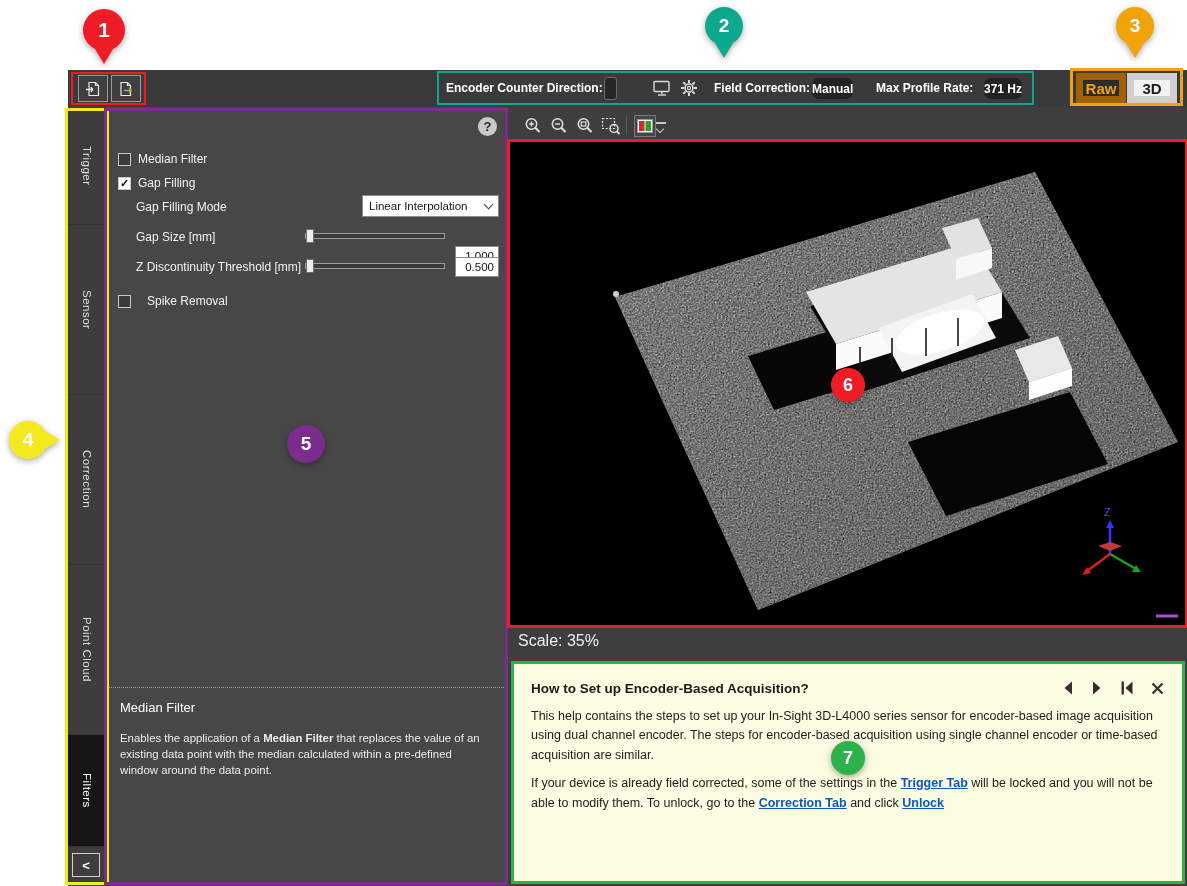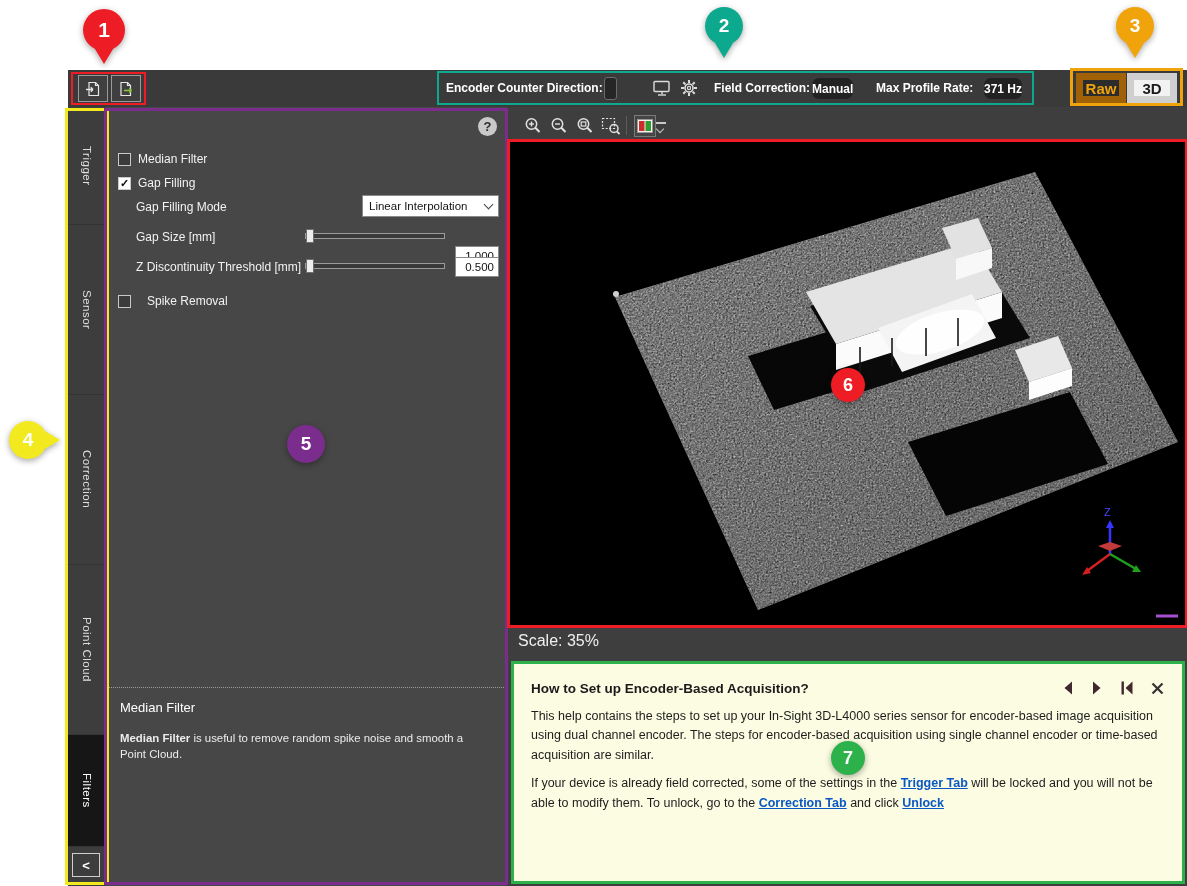--- a/index.html
+++ b/index.html
@@ -204,21 +204,21 @@
       </div>
     <div class="valbox" style="left:349px;top:150px;">0.500</div>
 
     <div class="row" style="top:186px;gap:16px;">
       <span class="cb"></span>
       <span class="row-label">Spike Removal</span>
     </div>
 
     <div class="desc">
       <div class="desc-title">Median Filter</div>
-      <p><b>Median Filter</b><span> is useful to remove random spike noise and smooth a Point Cloud.</span></p>
+      <p><span>Enables the application of a </span><b>Median Filter</b><span> that replaces the value of an existing data point with the median calculated within a pre-defined window around the data point.</span></p>
     </div>
   </div>
 
   <div class="right-col">
 
     <button class="vt-btn" style="left:16px;">
       <svg width="20" height="20" viewBox="0 0 20 20">
           <circle cx="8.5" cy="8" r="5.2" fill="none" stroke="#e2e2e2" stroke-width="1.5"></circle>
           <line x1="12.3" y1="11.8" x2="16.5" y2="16" stroke="#e2e2e2" stroke-width="2"></line>
           <line x1="6" y1="8" x2="11" y2="8" stroke="#e2e2e2" stroke-width="1.4"></line>

